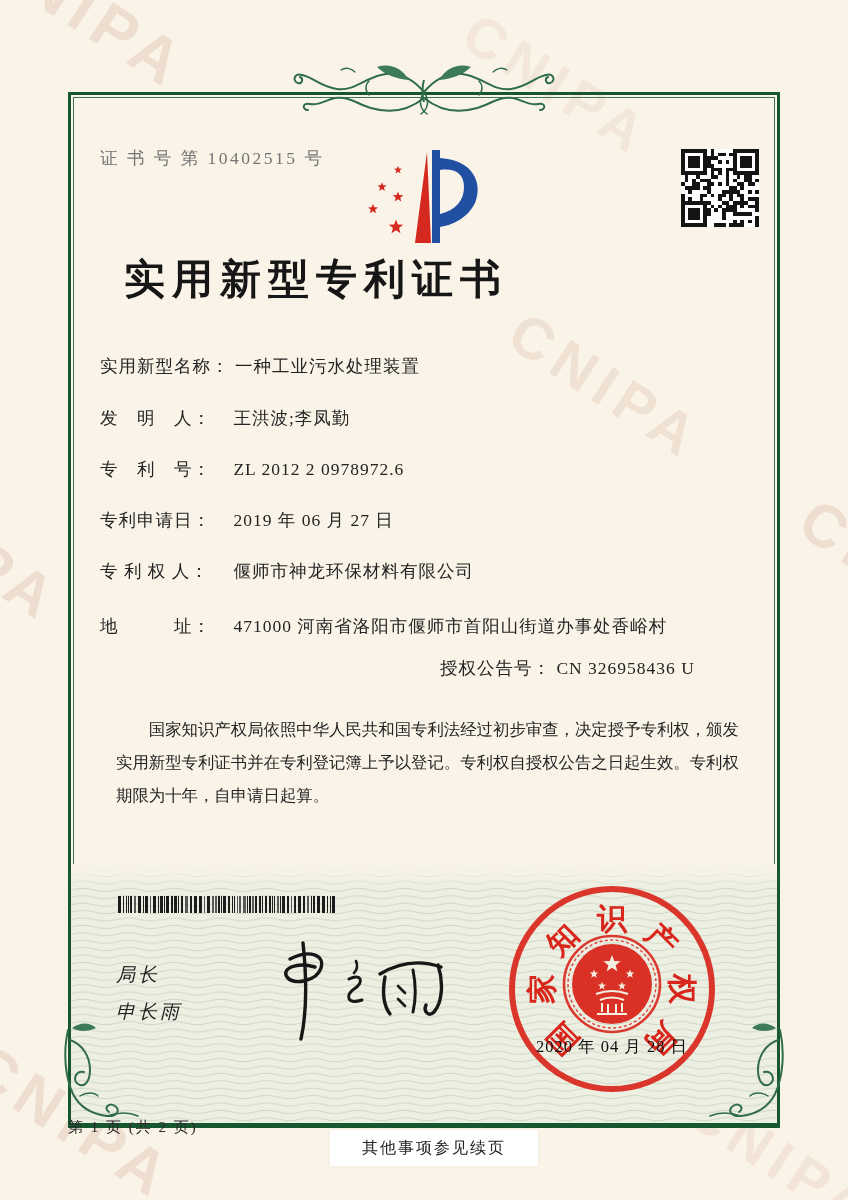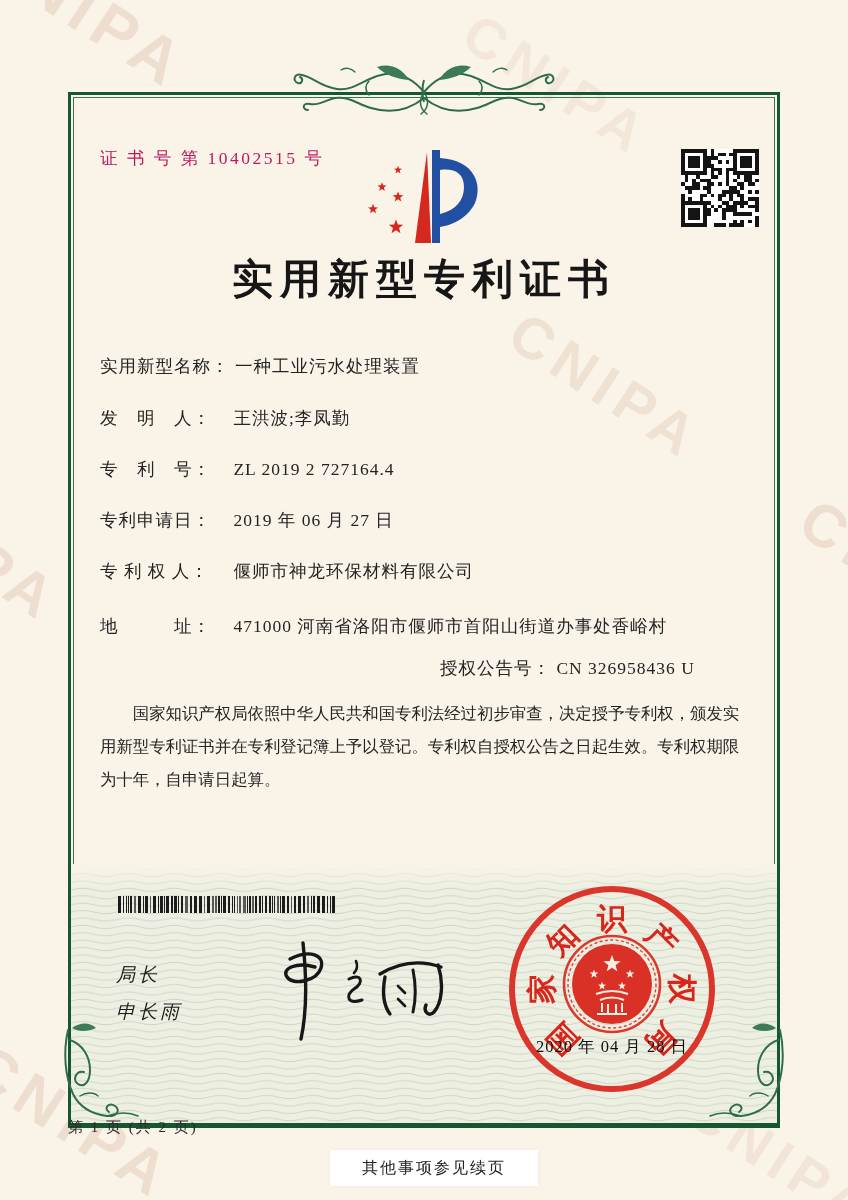--- a/index.html
+++ b/index.html
@@ -18,47 +18,47 @@
   .frame-inner{position:absolute;inset:2px;border:1px solid #3a7553;}
 
   .orn{position:absolute;z-index:2;}
 
   
   .waves{position:absolute;left:71px;top:864px;z-index:1;}
   .wavefade{position:absolute;left:71px;top:864px;width:706px;height:26px;z-index:1;
             background:linear-gradient(#faf4e8,rgba(250,244,232,0));}
 
   .certno{position:absolute;left:100px;top:146px;font-size:17.5px;letter-spacing:2.5px;
-          color:#be185d;z-index:2;}
-  .title{position:absolute;left:124px;top:252px;width:600px;text-align:center;
+          color:#737373;z-index:2;}
+  .title{position:absolute;left:124px;top:252px;width:600px;text-align:left;
          font-size:41px;font-weight:bold;letter-spacing:7px;color:#161616;z-index:2;}
 
   .row{position:absolute;left:100px;font-size:17.5px;color:#242424;white-space:nowrap;
        letter-spacing:1px;z-index:2;}
   .flabel{display:inline-block;min-width:128px;}
   .col2{position:absolute;left:340px;}
 
   .body-text{position:absolute;left:100px;top:697px;width:655px;font-size:16.4px;
              line-height:2.02;color:#242424;z-index:2;}
-  .body-text p{margin:0;text-indent:2em;}
+  .body-text p{margin:16px;text-indent:2em;}
 
   .barcode{position:absolute;left:118px;top:896px;z-index:2;}
 
   .director{position:absolute;left:116px;font-size:19px;letter-spacing:3px;color:#1d1d1d;z-index:2;font-style:italic;}
   .signature{position:absolute;left:235px;top:933px;z-index:2;}
 
   .seal{position:absolute;left:505px;top:882px;z-index:3;}
   .seal-date{position:absolute;left:505px;top:1036px;width:214px;text-align:center;
              font-size:16.5px;letter-spacing:1px;color:#101010;z-index:4;white-space:nowrap;}
 
   .pageinfo{position:absolute;left:68px;top:1118px;width:712px;text-align:left;
             font-size:15px;letter-spacing:2px;color:#2a2a2a;z-index:2;}
   .footnote{position:absolute;left:330px;top:1130px;width:208px;height:36px;background:#ffffff;
             text-align:center;line-height:36px;font-size:16px;letter-spacing:2px;
-            color:#242424;z-index:2;box-shadow:0 0 4px rgba(0,0,0,0.05);margin-top:20px;}
+            color:#242424;z-index:2;box-shadow:0 0 4px rgba(0,0,0,0.05);}
 
   .qr{position:absolute;left:681px;top:149px;z-index:2;}
   .logo{position:absolute;left:335px;top:140px;z-index:2;}
 </style>
 </head>
 <body>
 
 <div class="page">
 
   <div class="wm" style="left:-34px;top:-28px;font-size:64px">CNIPA</div>
@@ -374,21 +374,21 @@
   <div class="row" style="top:406px">
     <span class="flabel">发　明　人：</span>
     <span class="fvalue">王洪波;李凤勤</span>
   </div>
   <div class="row" style="top:354px">
     <span class="flabel">实用新型名称：</span>
     <span class="fvalue">一种工业污水处理装置</span>
   </div>
   <div class="row" style="top:457px">
     <span class="flabel">专　利　号：</span>
-    <span class="fvalue">ZL 2019 2 727164.4</span>
+    <span class="fvalue">ZL 2012 2 0978972.6</span>
   </div>
   <div class="row" style="top:508px">
     <span class="flabel">专利申请日：</span>
     <span class="fvalue">2019 年 06 月 27 日</span>
   </div>
   <div class="row" style="top:559px">
     <span class="flabel">专 利 权 人：</span>
     <span class="fvalue">偃师市神龙环保材料有限公司</span>
   </div>
   <div class="row" style="top:614px">

